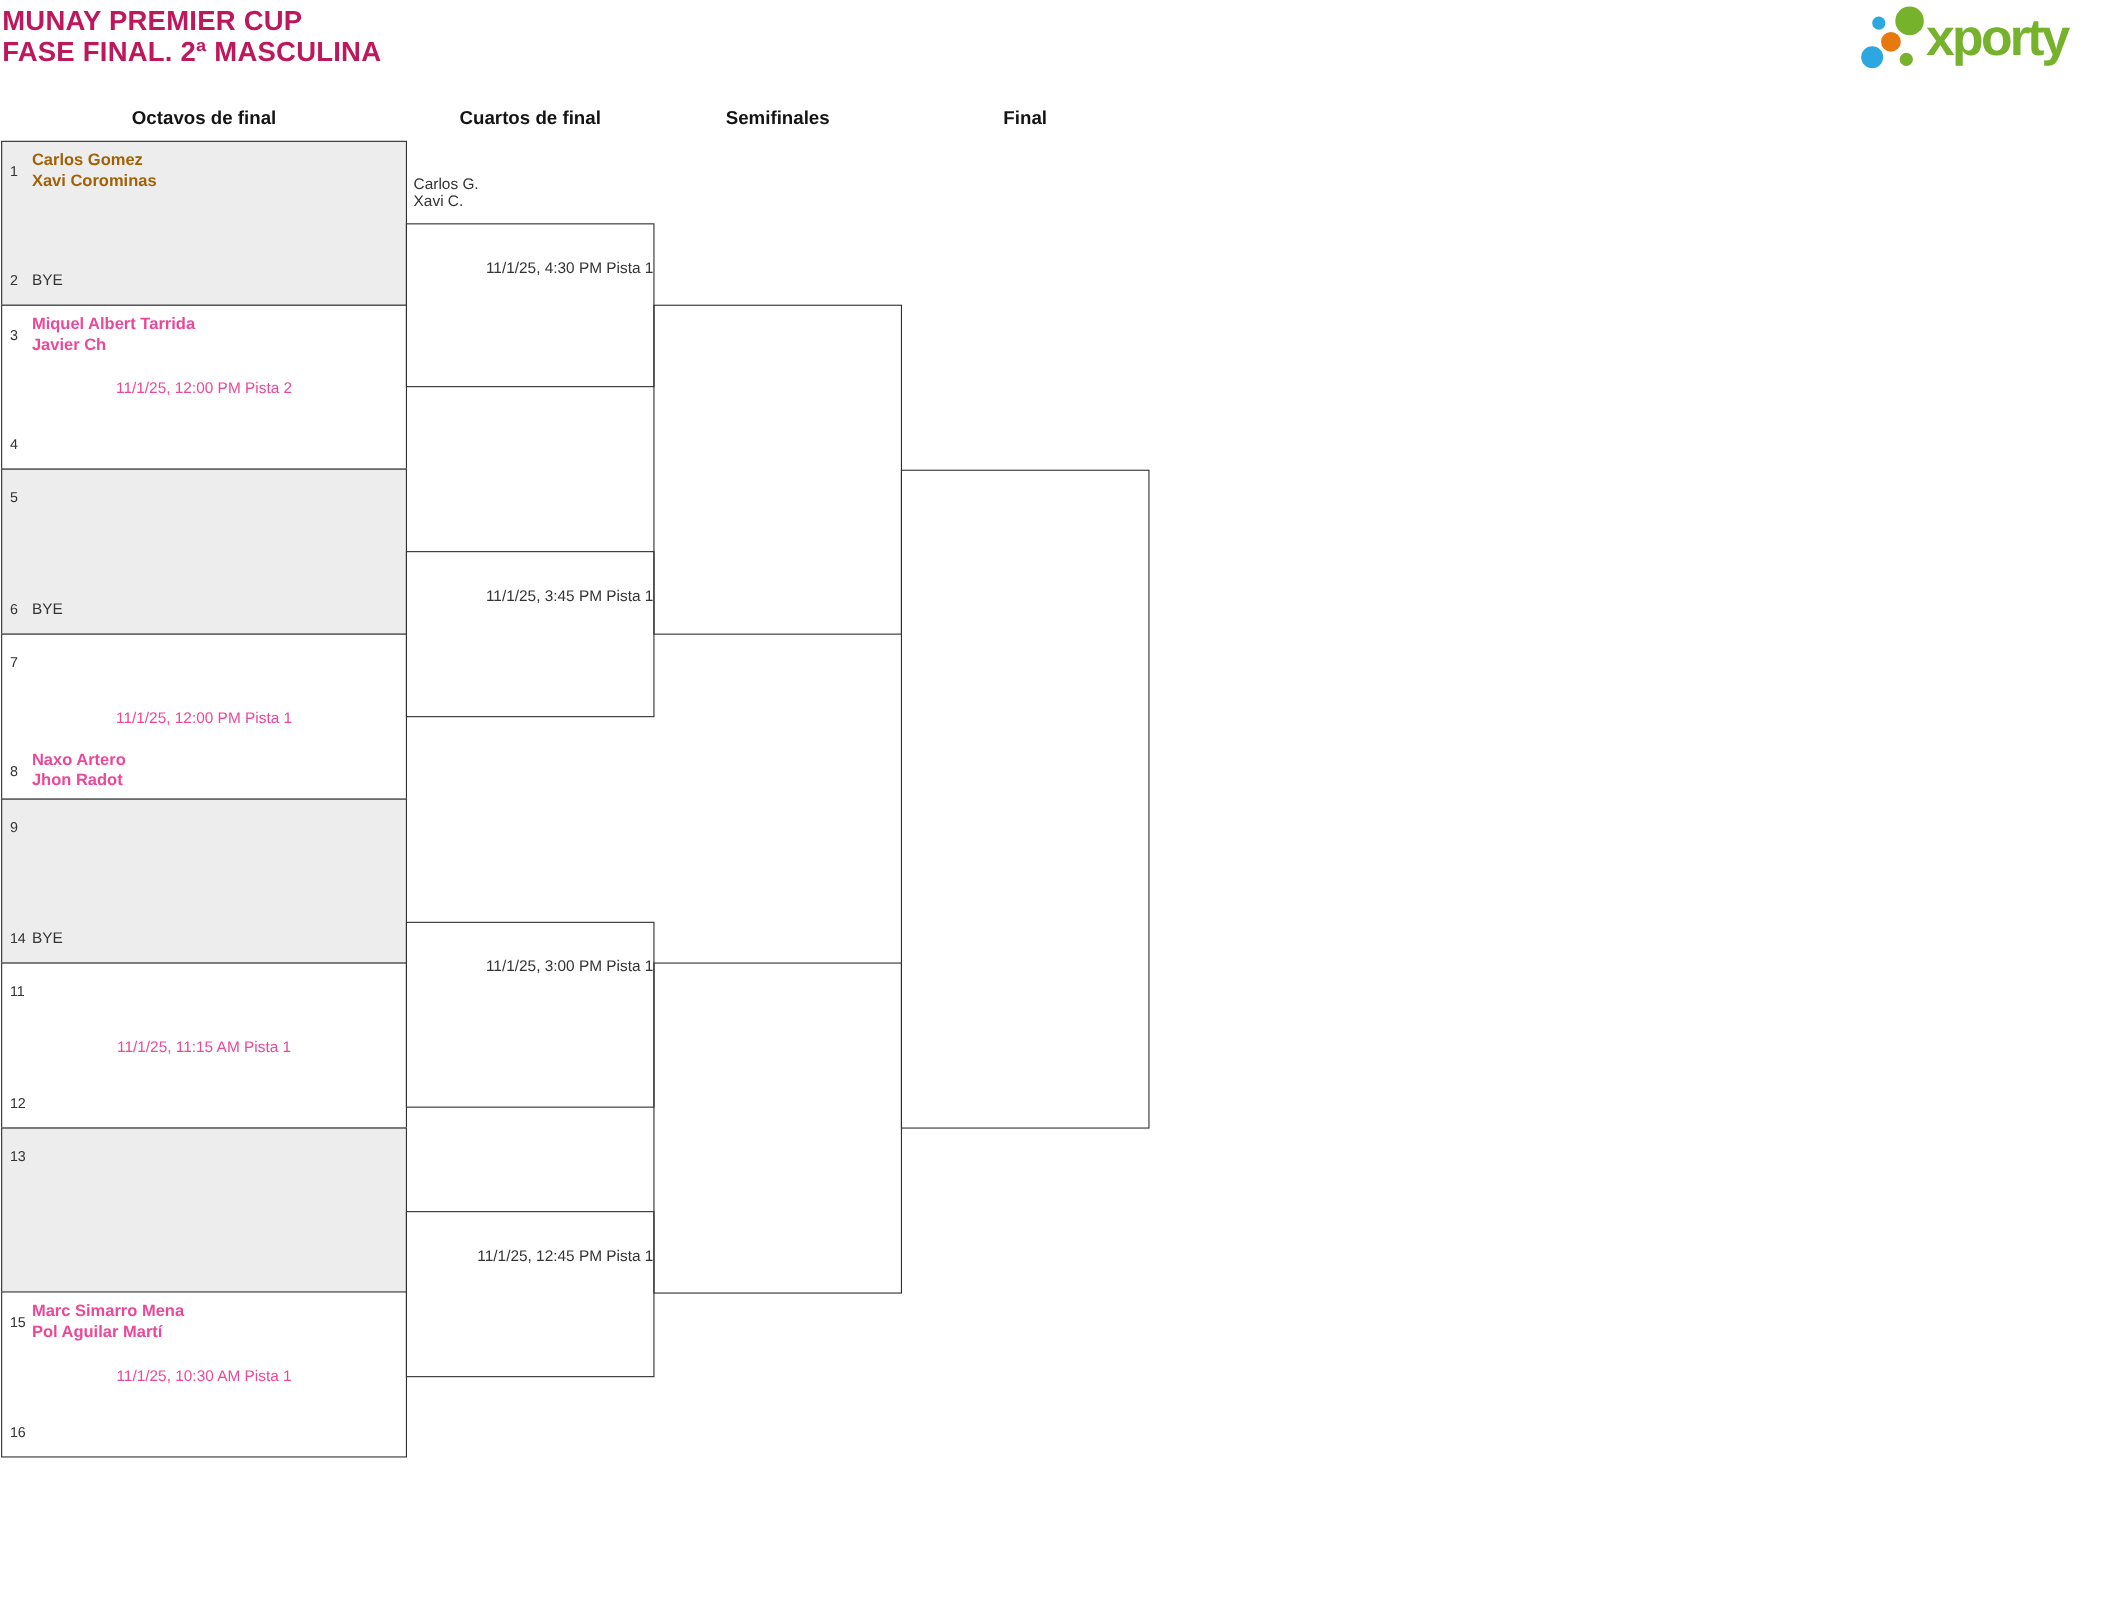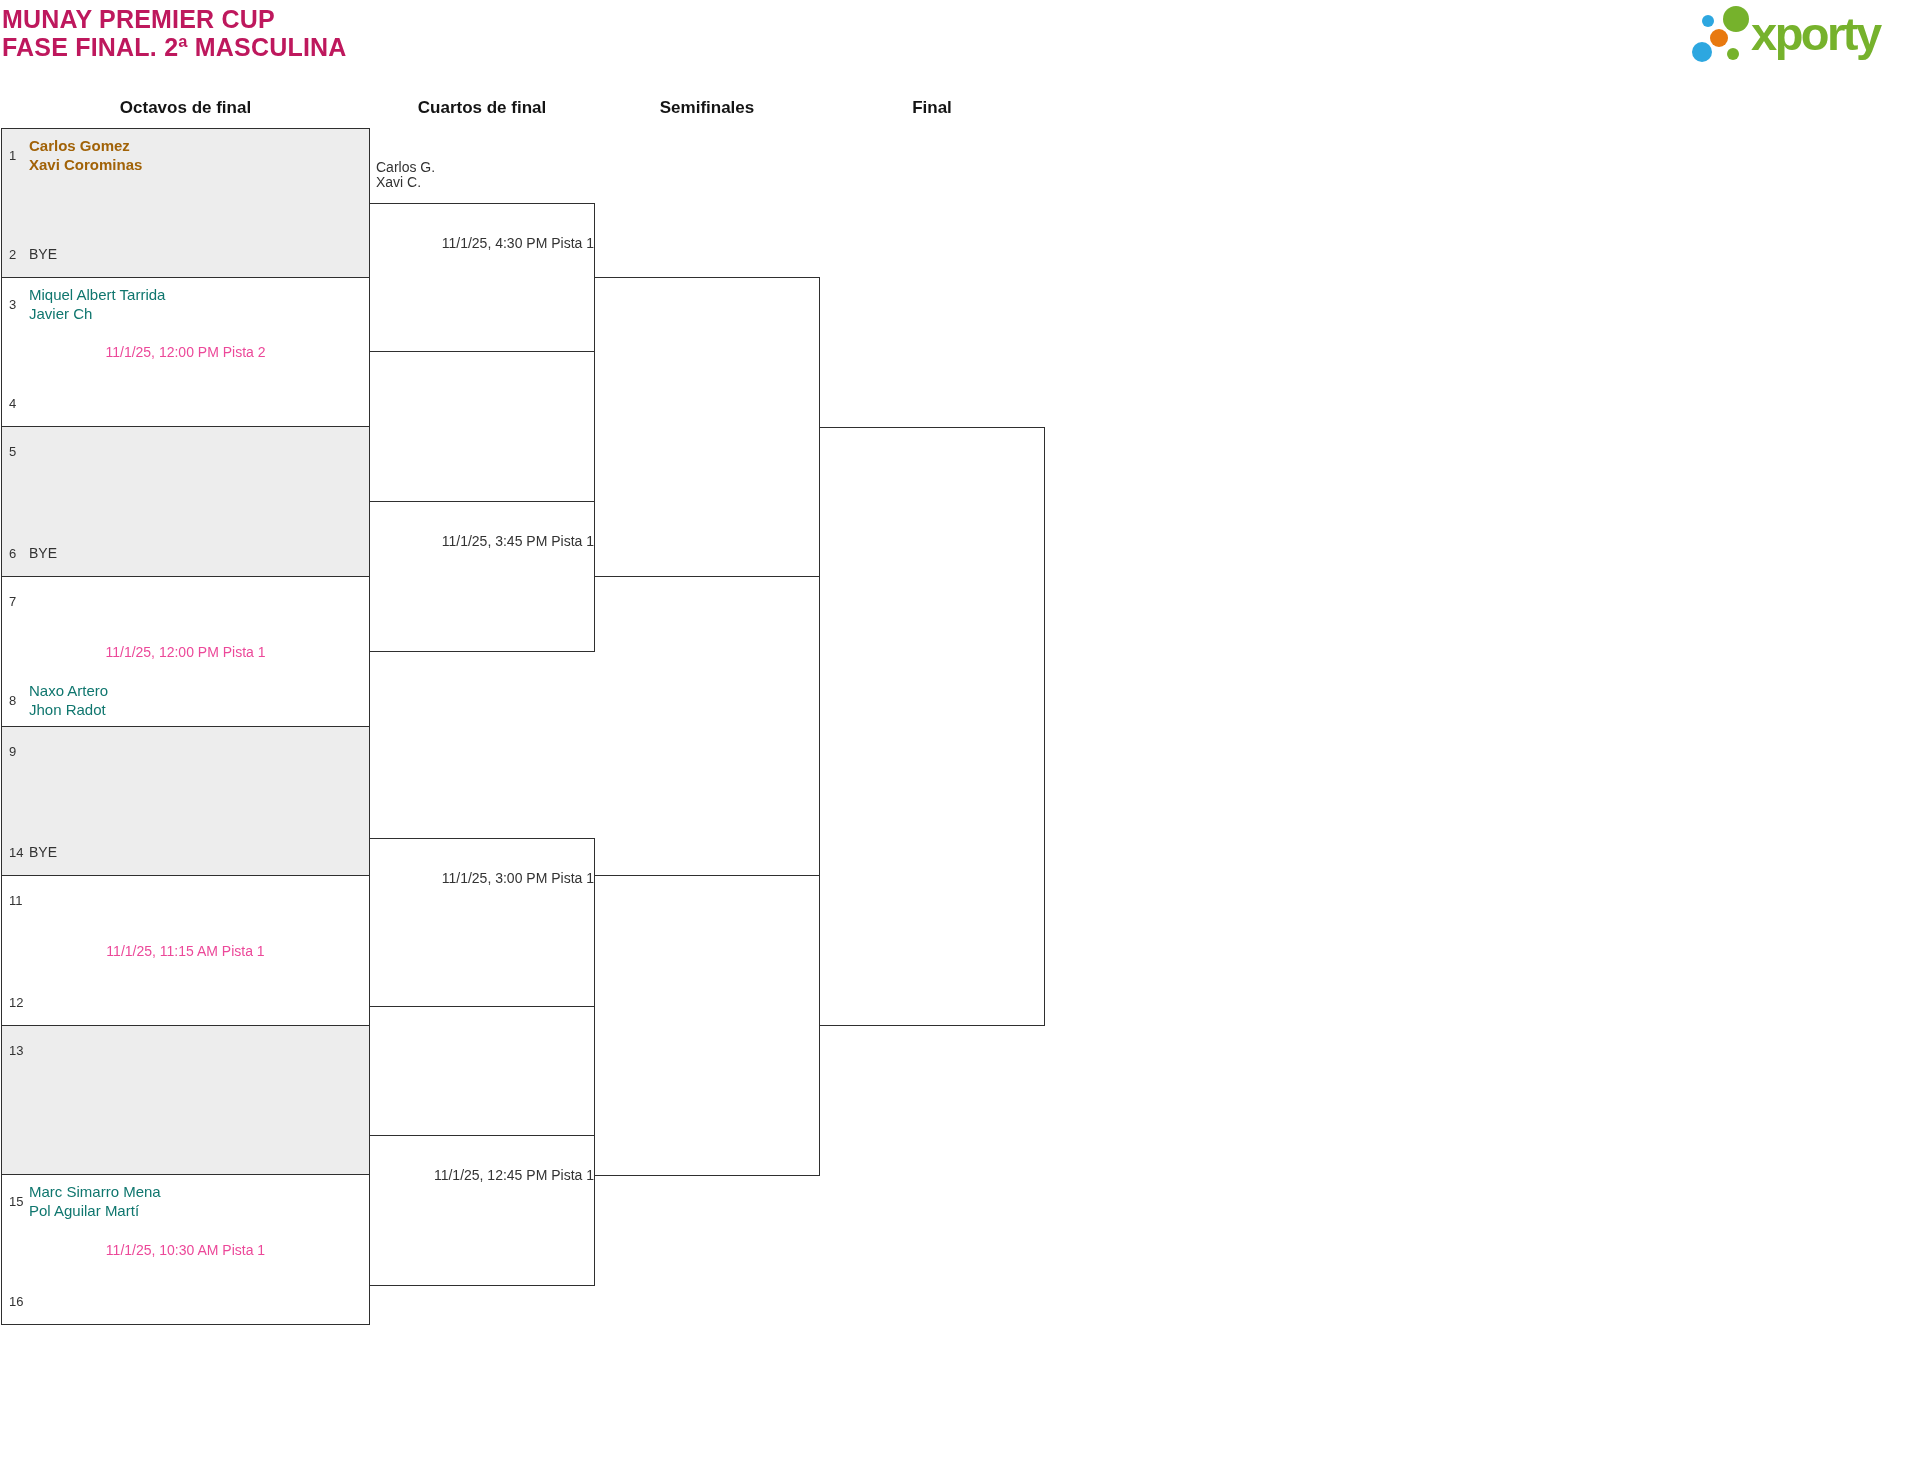--- a/index.html
+++ b/index.html
@@ -32,21 +32,21 @@
   .sbox{left:594px;width:226px;background:transparent;}
   .fbox{left:819px;width:226px;background:transparent;}
 
   
   .slot{position:absolute;left:0;right:0;display:flex;align-items:center;}
   .slot.top{top:7px;}
   .slot.top-solo{top:17px;}
   .slot.bot{bottom:15px;}
   .slot.bot-pair{bottom:7px;}
   .seed{font-size:13px;color:#333;padding-left:7px;min-width:16px;flex:none;}
-  .names{font-size:15px;line-height:19px;padding-left:4px;color:#0f766e;}
+  .names{font-size:15px;line-height:19px;padding-left:4px;color:#ec4899;font-weight:bold;}
   .names.bold{font-weight:700;color:#a16207;}
   .bye{font-size:14px;padding-left:4px;color:#333;}
   .mtime{position:absolute;left:0;right:0;top:50%;transform:translateY(-50%);
     text-align:center;font-size:14px;color:#ec4899;}
   .qtime{position:absolute;left:0;right:0;top:31px;text-align:right;font-size:14px;color:#333;}
 
   
   .qf-winner{position:absolute;left:376px;top:150px;font-size:14px;line-height:15px;color:#333;margin-top:10px;}
 </style>
 </head>
@@ -178,21 +178,21 @@
 
   <div class="box qbox" style="top:203px;height:149px;">
     <div class="qtime">11/1/25, 4:30 PM Pista 1</div>
   </div>
   <div class="box qbox" style="top:501px;height:151px;">
     <div class="qtime">11/1/25, 3:45 PM Pista 1</div>
   </div>
   <div class="box qbox" style="top:838px;height:169px;">
     <div class="qtime">11/1/25, 3:00 PM Pista 1</div>
   </div>
-  <div class="box qbox" style="top:1101px;height:151px;margin-top:34px;">
+  <div class="box qbox" style="top:1101px;height:151px;">
     <div class="qtime">11/1/25, 12:45 PM Pista 1</div>
   </div>
 
   <div class="box sbox" style="top:277px;height:300px;"></div>
   <div class="box sbox" style="top:875px;height:301px;"></div>
 
   <div class="box fbox" style="top:427px;height:599px;"></div>
 
 </div>
 

